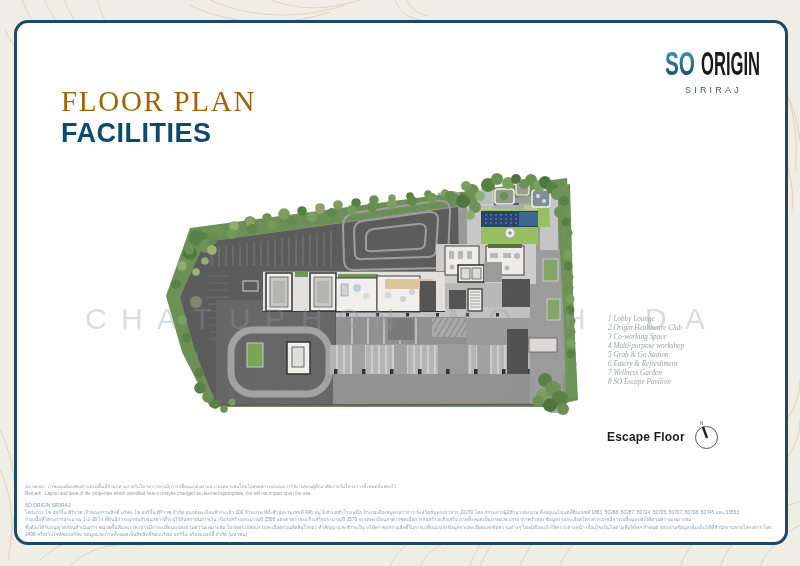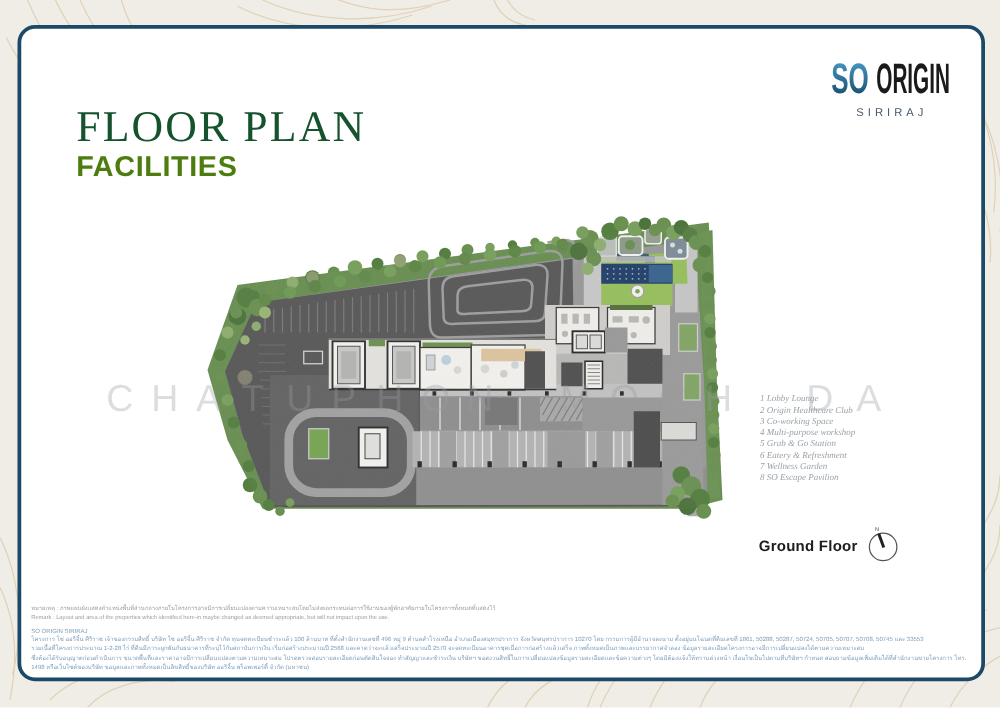--- a/index.html
+++ b/index.html
@@ -20,23 +20,23 @@
     <path d="M480,566 C500,520 540,490 590,480 M520,566 C535,530 565,505 605,495 M560,566 C570,540 595,520 630,512 M470,566 C480,535 505,510 545,500"></path>
     <path d="M680,566 C700,520 740,495 790,488 M720,566 C735,530 765,510 800,502 M760,566 C770,545 790,530 800,525"></path>
     <path d="M40,560 C60,540 95,530 130,535 M70,566 C85,550 110,542 140,545"></path>
     <path d="M390,566 C400,545 420,532 450,528 M420,566 C428,550 445,540 465,536"></path>
     <path d="M770,440 C790,420 800,400 800,380 M778,470 C795,450 800,435 800,420"></path>
   </g>
 </svg>
 
 <div class="abs" style="left:14px;top:20px;width:767.5px;height:519px;background:#ffffff;border:3px solid #1b4967;border-radius:14px;"></div>
 
-<div class="abs" style="left:61px;top:84px;font-family:'Liberation Serif',serif;font-size:35px;line-height:35px;letter-spacing:1.7px;color:#14532d;">FLOOR PLAN</div>
-
-<div class="abs" style="left:61px;top:122px;font-size:23px;line-height:23px;font-weight:bold;letter-spacing:0.5px;color:#4d7c0f;">FACILITIES</div>
+<div class="abs" style="left:61px;top:84px;font-family:'Liberation Serif',serif;font-size:29px;line-height:35px;letter-spacing:1.7px;color:#a16207;">FLOOR PLAN</div>
+
+<div class="abs" style="left:61px;top:122px;font-size:27px;line-height:23px;font-weight:bold;letter-spacing:0.5px;color:#0c4a6e;">FACILITIES</div>
 
 <svg class="abs" style="left:664px;top:46px" width="110" height="52" viewBox="0 0 110 52">
   <defs>
     <linearGradient id="sog" x1="0" y1="0" x2="0" y2="1">
       <stop offset="0" stop-color="#4ba4cd"></stop>
         <stop offset="1" stop-color="#123f63"></stop>
     </linearGradient>
   </defs>
   <text x="1" y="28.5" font-family="Liberation Sans,sans-serif" font-size="34" font-weight="bold" fill="url(#sog)" textLength="30" lengthAdjust="spacingAndGlyphs">SO</text>
   <text x="37" y="28.5" font-family="Liberation Sans,sans-serif" font-size="34" font-weight="bold" fill="#1a1a1a" textLength="59" lengthAdjust="spacingAndGlyphs">ORIGIN</text>
@@ -418,21 +418,21 @@
 1 Lobby Lounge<br>
 2 Origin Healthcare Club<br>
 3 Co-working Space<br>
 4 Multi-purpose workshop<br>
 5 Grab &amp; Go Station<br>
 6 Eatery &amp; Refreshment<br>
 7 Wellness Garden<br>
 8 SO Escape Pavilion
 </div>
 
-<div class="abs" style="left:607px;top:431px;font-size:12px;line-height:12px;font-weight:bold;color:#1d1d1d;letter-spacing:0.2px;">Ground Floor</div>
+<div class="abs" style="left:607px;top:431px;font-size:12px;line-height:12px;font-weight:bold;color:#1d1d1d;letter-spacing:0.2px;">Escape Floor</div>
 
 <svg class="abs" style="left:692px;top:418px" width="32" height="34" viewBox="0 0 32 34">
   <circle cx="14.5" cy="19.5" r="11" fill="none" stroke="#555" stroke-width="1"></circle>
   <line x1="15" y1="20" x2="11" y2="9" stroke="#222" stroke-width="2.4"></line>
   <text x="8" y="7" font-size="4.5" fill="#444">N</text>
 </svg>
 
 <div class="abs" style="left:25px;top:483px;font-size:4.6px;color:#9a9a9a;line-height:7.2px;">
 หมายเหตุ : ภาพแผนผังแสดงตำแหน่งพื้นที่ส่วนกลางภายในโครงการอาจมีการเปลี่ยนแปลงตามความเหมาะสมโดยไม่ส่งผลกระทบต่อการใช้งานของผู้พักอาศัยภายในโครงการทั้งหมดที่แสดงไว้<br>
 Remark : Layout and area of the properties which identified here-in maybe changed as deemed appropriate, but will not impact upon the use.

